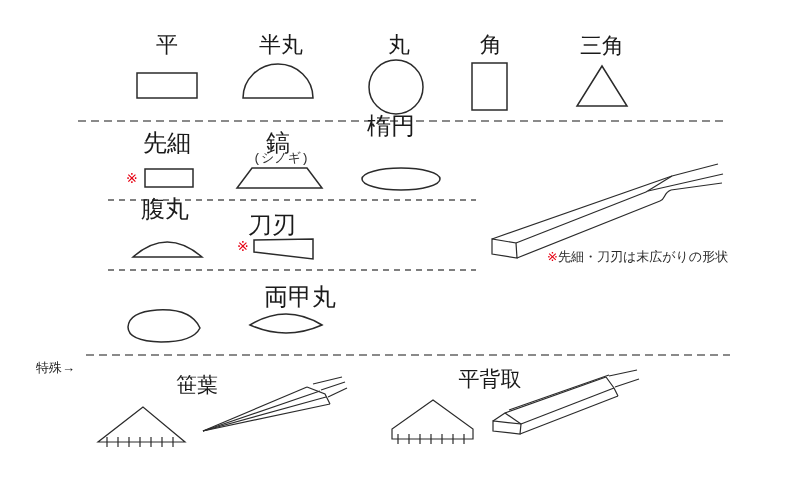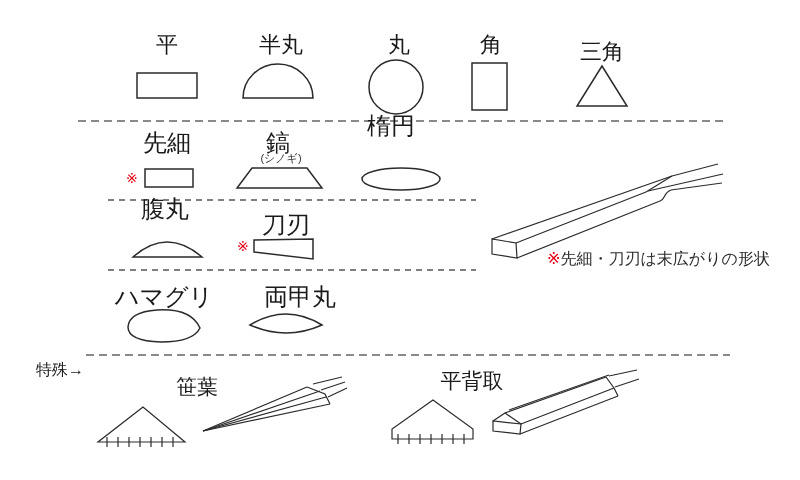--- a/index.html
+++ b/index.html
@@ -4,25 +4,25 @@
 <style>
   * { margin:0; padding:0; box-sizing:border-box; }
   html,body { background:#ffffff; }
   .stage {
     position:relative; width:800px; height:480px; background:#ffffff;
     font-family:"Liberation Sans","DejaVu Sans",sans-serif; color:#1a1a1a;
     overflow:hidden;
   }
   .lbl { position:absolute; white-space:nowrap; transform:translateX(-50%); line-height:1.1; }
   .f22 { font-size:22px; }
-  .f21 { font-size:21px; }
+  .f21 { font-size:21px;font-family:Liberation Mono, monospace; }
   .f20 { font-size:24px; }
-  .f15 { font-size:16px; }
+  .f15 { font-size:13px; }
   .f14 { font-size:14px; }
-  .f10 { font-size:11px; color:#333333; }
+  .f10 { font-size:13px; color:#333333;font-family:Liberation Mono, monospace; }
   .left-align { transform:none; }
   .red { color:#e60012; }
   .note-text { color:#2b2b2b; }
   svg.drawing { position:absolute; left:0; top:0; }
   svg.drawing * { fill:none; stroke:#2b2b2b; stroke-width:1.5; stroke-linejoin:miter; }
   svg.drawing .thin * , svg.drawing .thin { stroke-width:1.2; }
   .dashA { stroke:#8a8a8a !important; stroke-width:2.2 !important; stroke-dasharray:8 5; }
   .dashB { stroke:#555555 !important; stroke-width:1.4 !important; stroke-dasharray:6 5; }
 </style>
 </head>
@@ -140,36 +140,35 @@
       <line x1="672" y1="176" x2="718" y2="164"></line>
       <line x1="648" y1="191" x2="723" y2="174"></line>
       <line x1="671" y1="190" x2="722" y2="183"></line>
     </g>
   </svg>
 
   <div class="lbl f22" style="left:167px;top:33px">平</div>
   <div class="lbl f22" style="left:281px;top:33px">半丸</div>
   <div class="lbl f22" style="left:399px;top:33px">丸</div>
   <div class="lbl f22" style="left:491px;top:33px">角</div>
-  <div class="lbl f22" style="left:602px;top:40px">三角</div>
+  <div class="lbl f22" style="left:602px;top:34px">三角</div>
 
   <div class="lbl f20" style="left:167px;top:130px">先細</div>
   <div class="lbl f14 red left-align" style="left:126px;top:171px">※</div>
   <div class="lbl f20" style="left:278px;top:130px">鎬</div>
   <div class="lbl f10" style="left:281px;top:152px">(シノギ)</div>
   <div class="lbl f20" style="left:391px;top:113px">楕円</div>
 
   <div class="lbl f20" style="left:165px;top:196px">腹丸</div>
-  <div class="lbl f20" style="left:286px;top:212px">刀刃</div>
+  <div class="lbl f20" style="left:272px;top:212px">刀刃</div>
   <div class="lbl f14 red left-align" style="left:237px;top:239px">※</div>
 
-  <div class="lbl f20" style="left:164px;top:284px">ハマグリ</div>
   <div class="lbl f20" style="left:300px;top:284px">両甲丸</div>
 
   <div class="lbl f15 left-align" style="left:36px;top:361px">特殊→</div>
   <div class="lbl f21" style="left:197px;top:375px">笹葉</div>
-  <div class="lbl f21" style="left:472px;top:369px">平背取</div>
+  <div class="lbl f21" style="left:490px;top:369px">平背取</div>
 
   <div class="lbl f15 left-align" style="left:547px;top:250px">
     <span class="red">※</span><span class="note-text">先細・刀刃は末広がりの形状</span>
   </div>
 
 </div>
 
 </body></html>

